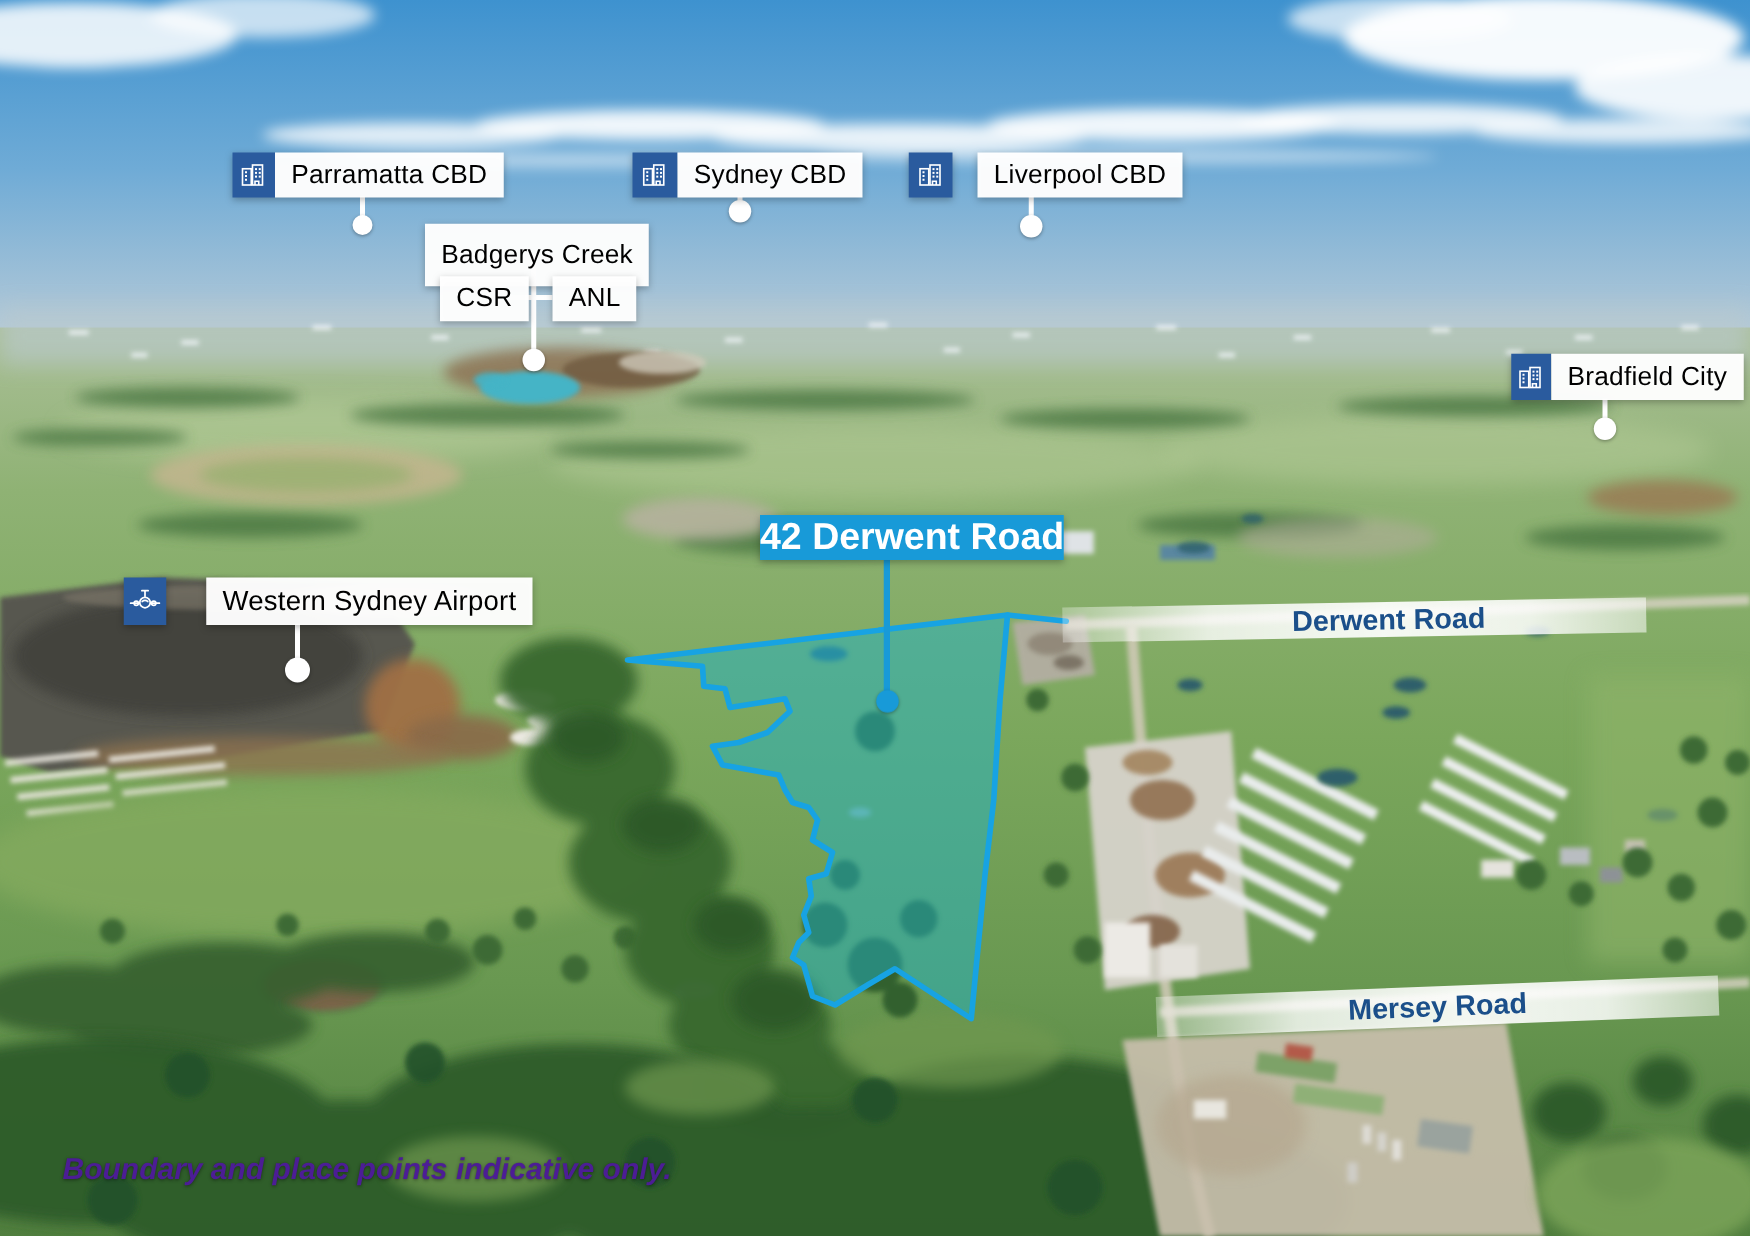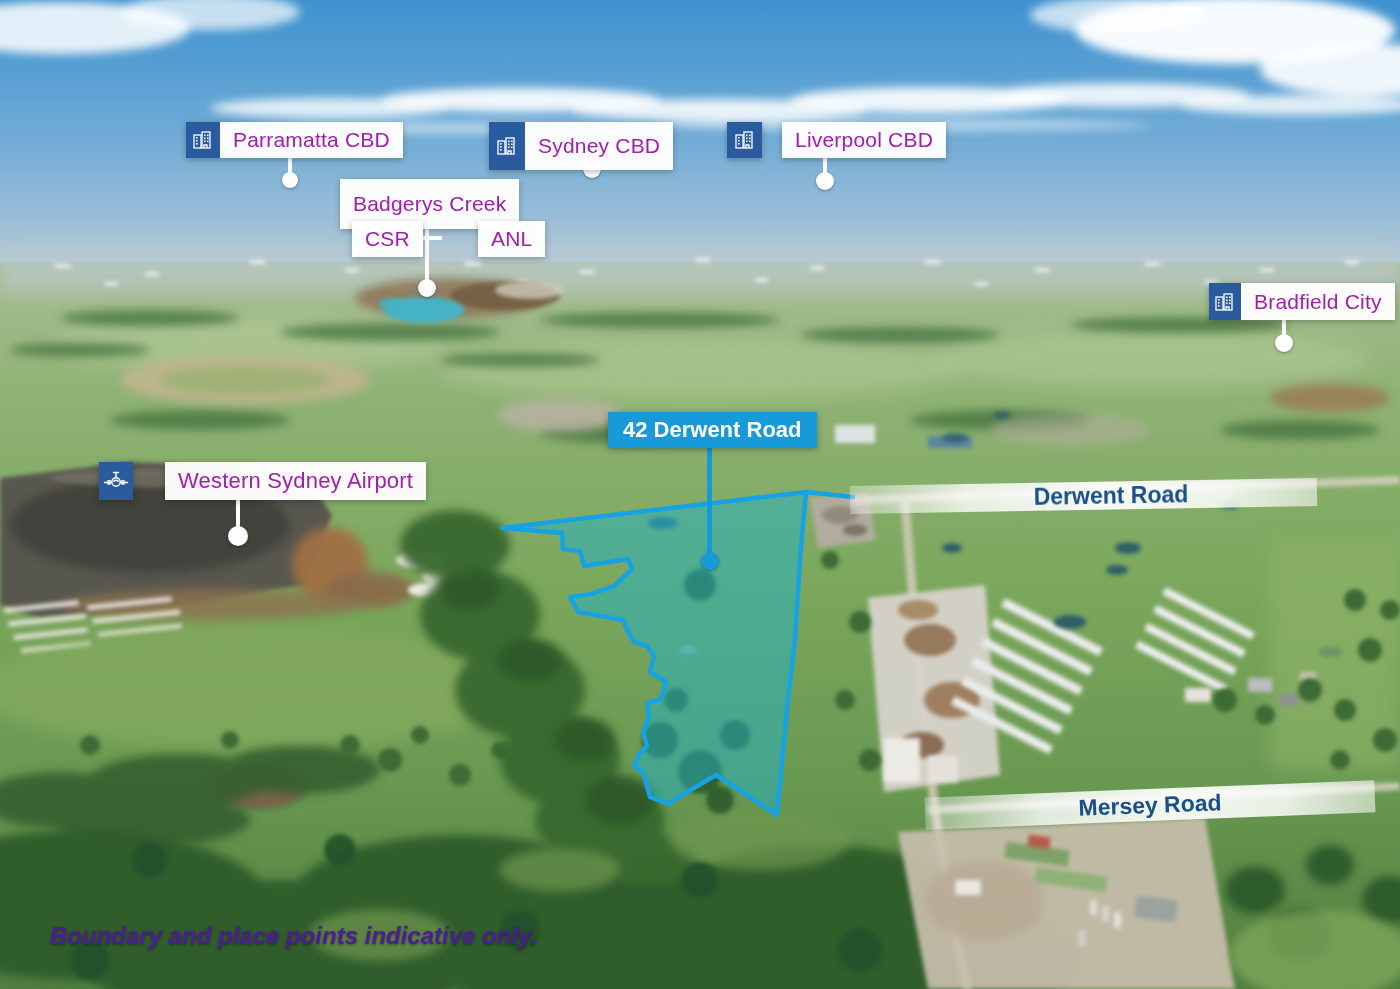--- a/index.html
+++ b/index.html
@@ -14,27 +14,27 @@
   .assembly {
     position:absolute; display:flex; align-items:stretch;
     filter:drop-shadow(0 2px 3px rgba(0,0,0,.28));
     z-index:20;
   }
   .icon-sq {
     background:#2a5b9e; display:flex; align-items:center; justify-content:center;
     flex:0 0 auto;
   }
   .wbox {
-    background:rgba(255,255,255,.97); color:#a21caf;
+    background:rgba(255,255,255,.97); color:#000000;
     display:flex; align-items:center; padding:0 13px;
     font-size:21px; white-space:nowrap; letter-spacing:.2px;
   }
   .prop-box {
-    background:#189ad8; color:#ffffff; font-weight:bold; font-size:22px;
-    display:flex; align-items:center; padding:0 15px; white-space:nowrap;
+    background:#189ad8; color:#ffffff; font-weight:bold; font-size:30px;
+    display:flex; align-items:center; padding:0 0; white-space:nowrap;
   }
   .stem { position:absolute; background:#ffffff; z-index:15; }
   .stem.blue { background:#189ad8; }
   .dot {
     position:absolute; border-radius:50%; background:#ffffff;
     box-shadow:0 1px 3px rgba(0,0,0,.35); z-index:15;
   }
   .dot.blue { background:#189ad8; }
 
   .banner {
@@ -381,21 +381,21 @@
             <rect x="13" y="9.5" width="1.6" height="1.6"></rect>
             <rect x="16" y="9.5" width="1.6" height="1.6"></rect>
             <rect x="13" y="12.5" width="1.6" height="1.6"></rect>
             <rect x="16" y="12.5" width="1.6" height="1.6"></rect>
           </g>
         </svg>
     </span>
     <span class="wbox">Parramatta CBD</span>
   </div>
 
-  <div class="assembly" style="left:489px; top:122px; height:48px;border-radius:13px;">
+  <div class="assembly" style="left:506px; top:122px; height:36px;border-radius:13px;">
     <span class="icon-sq" style="width:36px;">
       <svg width="24" height="24" viewBox="0 0 24 24">
           <g fill="none" stroke="#fff" stroke-width="1.3">
             <rect x="3" y="7" width="7" height="13"></rect>
             <rect x="11" y="4" width="8" height="16"></rect>
             <path d="M13 20 v-3 h3 v3"></path>
           </g>
           <g fill="#fff">
             <rect x="5" y="9" width="1.6" height="1.6"></rect>
             <rect x="5" y="12" width="1.6" height="1.6"></rect>
@@ -437,21 +437,21 @@
   </div>
 
   <div class="assembly" style="left:340px; top:179px; height:50px;">
     <span class="wbox">Badgerys Creek</span>
   </div>
 
   <div class="assembly" style="left:352px; top:221px; height:36px;">
     <span class="wbox">CSR</span>
   </div>
 
-  <div class="assembly" style="left:442px; top:221px; height:36px;margin-left:36px;">
+  <div class="assembly" style="left:442px; top:221px; height:36px;">
     <span class="wbox">ANL</span>
   </div>
 
   <div class="assembly" style="left:1186px; top:283px; height:37px;padding-left:23px;">
     <span class="icon-sq" style="width:32px;">
       <svg width="24" height="24" viewBox="0 0 24 24">
           <g fill="none" stroke="#fff" stroke-width="1.3">
             <rect x="3" y="7" width="7" height="13"></rect>
             <rect x="11" y="4" width="8" height="16"></rect>
             <path d="M13 20 v-3 h3 v3"></path>

